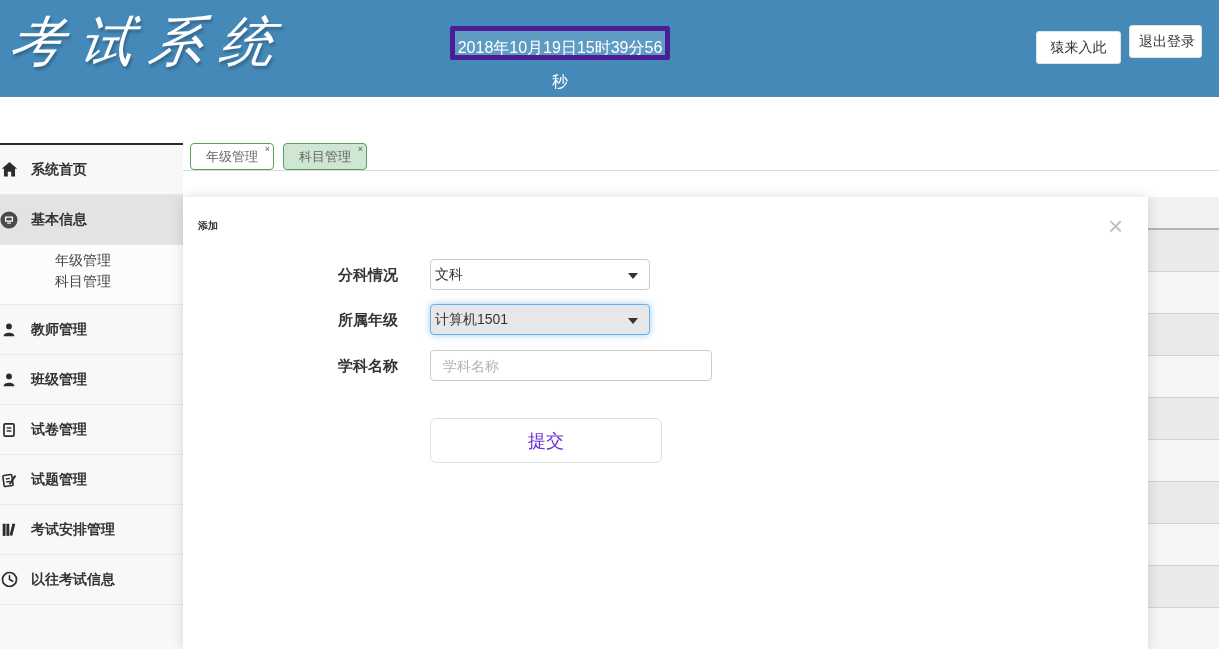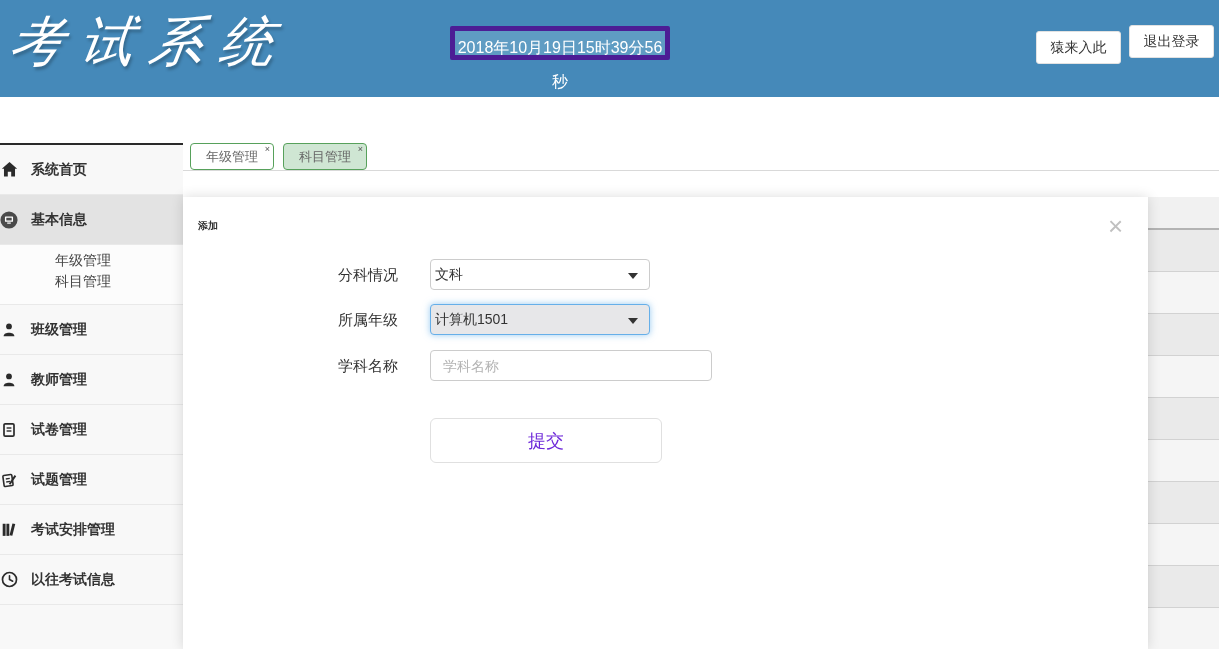--- a/index.html
+++ b/index.html
@@ -11,21 +11,21 @@
   .logo{position:absolute;left:10px;top:6px;color:#fff;font-family:"DejaVu Serif",serif;
         font-style:italic;font-size:54px;letter-spacing:16px;transform:skewX(-8deg);
         text-shadow:2px 3px 3px rgba(0,0,0,.25);white-space:nowrap;}
   .datetime{position:absolute;left:450px;top:26px;width:220px;height:34px;line-height:34px;
             background:#5f9cc3;border:5px solid #4c1d95;box-sizing:border-box;border-radius:2px;
             color:#fff;font-size:16px;text-align:center;}
   .hbtn{position:absolute;top:25px;height:33px;background:#fff;border:1px solid #e2e2e2;
         border-radius:3px;font-size:14px;color:#333;box-sizing:border-box;cursor:pointer;
         font-family:inherit;}
   .hbtn.b1{left:1036px;width:85px;margin-top:6px;}
-  .hbtn.b2{left:1129px;width:85px;}
+  .hbtn.b2{left:1129px;width:73px;text-align:right;}
 
   
   .sidebar{position:absolute;left:0;top:143px;width:183px;height:506px;background:#f8f8f8;
            border-top:2px solid #2a2a2a;box-sizing:border-box;}
   .side-item{height:49px;display:flex;align-items:center;
              border-bottom:1px solid #e9e9e9;cursor:pointer;background:#f8f8f8;}
   .side-item.active{background:#e3e3e3;}
   .side-item .icon{width:18px;height:18px;margin-right:13px;display:inline-flex;
                    align-items:center;justify-content:center;}
   .side-label{font-size:14px;font-weight:bold;color:#333;}
@@ -50,21 +50,21 @@
   .bg-row.even{background:#f5f5f5;}
 
   
   .modal{position:absolute;left:183px;top:197px;width:965px;height:452px;background:#fff;
          box-shadow:0 0 12px rgba(0,0,0,.14);}
   .modal-title{position:absolute;left:15px;top:22px;font-size:10px;font-weight:bold;color:#333;}
   .modal-close{position:absolute;left:925px;top:16px;font-size:26px;color:#c0c0c0;
                font-weight:normal;cursor:pointer;line-height:26px;}
   .form-row{position:absolute;left:0;height:31px;}
   .form-row .flabel{position:absolute;left:115px;width:100px;text-align:right;
-                    font-size:15px;font-weight:normal;color:#333;line-height:31px;}
+                    font-size:15px;font-weight:bold;color:#333;line-height:31px;}
   .field{position:absolute;left:247px;top:0;height:31px;box-sizing:border-box;
          border:1px solid #ccc;border-radius:4px;background:#fff;font-size:14px;color:#333;}
   .select{width:220px;line-height:29px;padding-left:4px;cursor:pointer;}
   .select .caret{position:absolute;right:11px;top:13px;width:0;height:0;
                  border-left:5px solid transparent;border-right:5px solid transparent;
                  border-top:6px solid #333;}
   .select.focused{background:#e7e7e9;border:1px solid #66afe9;
                   box-shadow:0 0 7px rgba(102,175,233,.65);}
   .textinput{width:282px;padding:0 12px;font-family:inherit;font-size:14px;outline:none;}
   .textinput::placeholder{color:#b3b3b3;}
@@ -111,31 +111,31 @@
       <div class="submenu-item">科目管理</div>
     </div>
 
     <div class="side-item">
       <span class="icon">
         <svg width="16" height="16" viewBox="0 0 16 16">
             <circle cx="8" cy="4.4" r="2.9" fill="#2b2b2b"></circle>
             <path fill="#2b2b2b" d="M2.6 14.2 C2.6 9.6 13.4 9.6 13.4 14.2 Z"></path>
           </svg>
       </span>
-      <span class="side-label">班级管理</span>
+      <span class="side-label">教师管理</span>
     </div>
 
     <div class="side-item">
       <span class="icon">
         <svg width="16" height="16" viewBox="0 0 16 16">
             <circle cx="8" cy="4.4" r="2.9" fill="#2b2b2b"></circle>
             <path fill="#2b2b2b" d="M2.6 14.2 C2.6 9.6 13.4 9.6 13.4 14.2 Z"></path>
           </svg>
       </span>
-      <span class="side-label">教师管理</span>
+      <span class="side-label">班级管理</span>
     </div>
 
 
     <div class="side-item">
       <span class="icon">
         <svg width="16" height="16" viewBox="0 0 16 16">
             <rect x="3" y="1.8" width="10" height="12.4" rx="1.2" fill="none" stroke="#2b2b2b" stroke-width="1.7"></rect>
             <line x1="5.6" y1="6" x2="10.4" y2="6" stroke="#2b2b2b" stroke-width="1.4"></line>
             <line x1="5.6" y1="9" x2="10.4" y2="9" stroke="#2b2b2b" stroke-width="1.4"></line>
           </svg>

